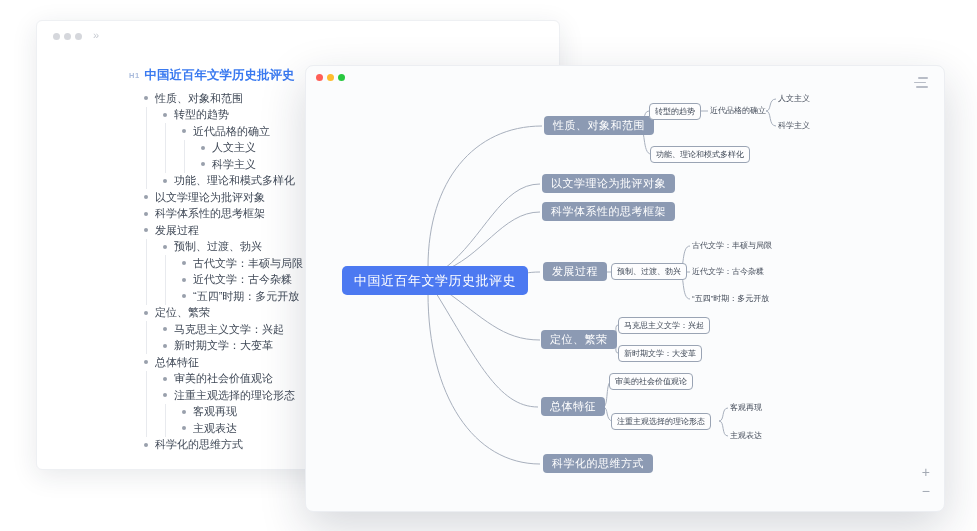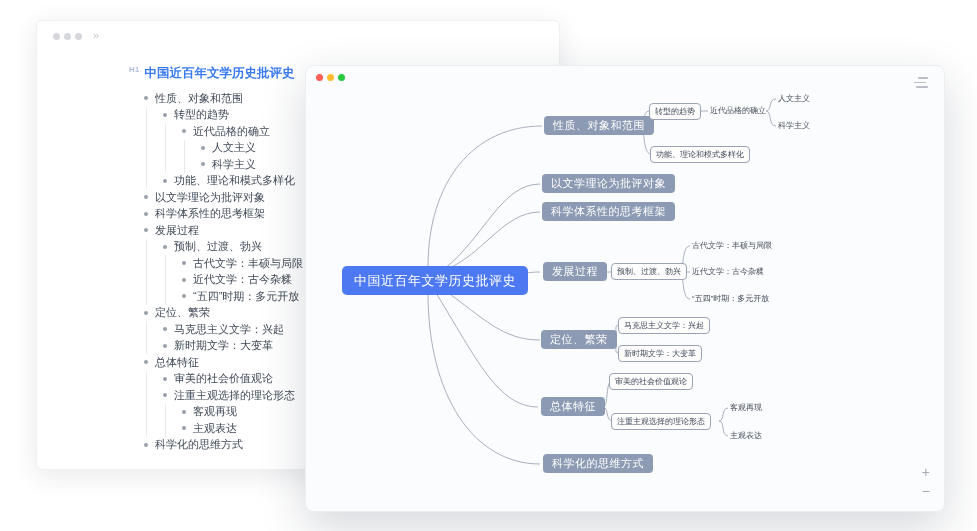--- a/index.html
+++ b/index.html
@@ -13,21 +13,21 @@
     box-shadow:0 6px 26px rgba(30,40,60,.10);
   }
   .back-titlebar { position:absolute; left:0; top:0; width:100%; height:28px; }
   .dots { position:absolute; display:flex; gap:4px; }
   .back-dots { left:16px; top:12px; }
   .dot { width:7px; height:7px; border-radius:50%; }
   .dot-gray { background:#d5d7dc; }
   .chevron { position:absolute; left:56px; top:8px; font-size:11px; color:#c6cad1; }
 
   .doc { position:absolute; left:92px; top:44px; }
-  .doc-title-row { display:flex; height:20px; }
+  .doc-title-row { display:flex; align-items:center; height:20px; }
   .h1-tag { font-size:7.5px; color:#a9bbdc; margin-right:5px; font-weight:bold; letter-spacing:.5px; }
   .doc-title { font-size:12.5px; font-weight:bold; color:#3a7af0; }
   .outline { margin-top:5px; margin-left:15px; }
   .o-row { display:flex; align-items:center; height:16.5px; cursor:text; }
   .o-bullet { width:4px; height:4px; border-radius:50%; background:#99a0ac; margin-right:7px; flex:none; }
   .o-text { font-size:11px; color:#3f4856; white-space:nowrap; }
   .o-children { margin-left:2px; border-left:1px solid #e8eaee; padding-left:16px; }
 
   
   .win-front {

